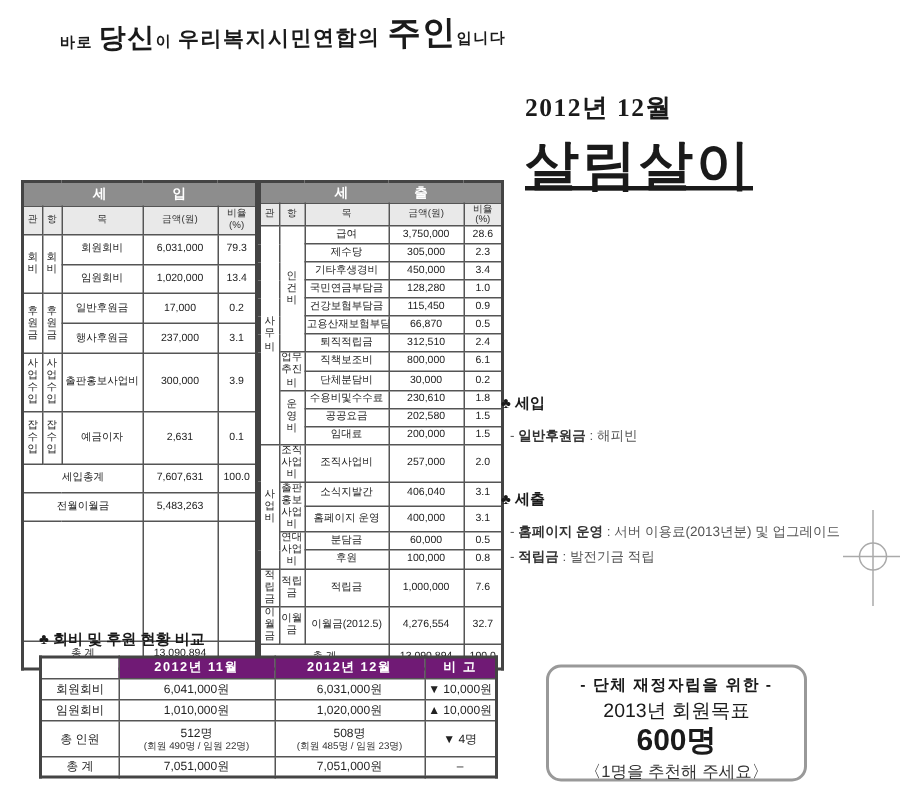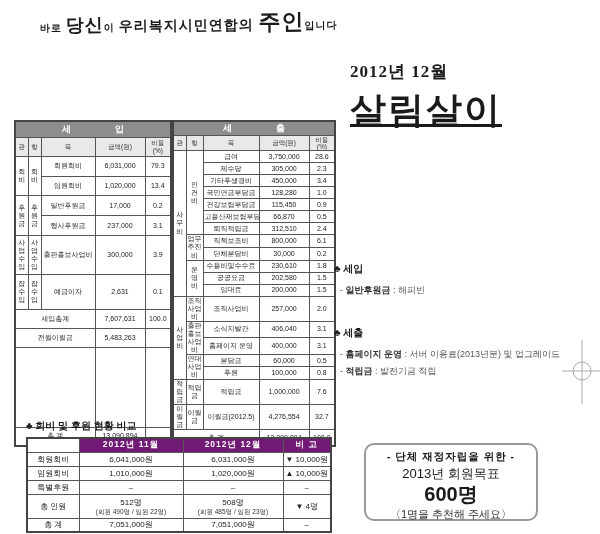--- a/index.html
+++ b/index.html
@@ -355,26 +355,20 @@
         <td>6,041,000원</td>
         <td>6,031,000원</td>
         <td>▼ 10,000원</td>
       </tr>
       <tr>
         <td>임원회비</td>
         <td>1,010,000원</td>
         <td>1,020,000원</td>
         <td>▲ 10,000원</td>
       </tr>
-      <tr>
-        <td>특별후원</td>
-        <td>–</td>
-        <td>–</td>
-        <td>–</td>
-      </tr>
       <tr class="trow">
         <td>총 인원</td>
         <td><span>512명</span><span class="c-sub">(회원 490명 / 임원 22명)</span></td>
         <td><span>508명</span><span class="c-sub">(회원 485명 / 임원 23명)</span></td>
         <td>▼ 4명</td>
       </tr>
       <tr>
         <td>총  계</td>
         <td>7,051,000원</td>
         <td>7,051,000원</td>

